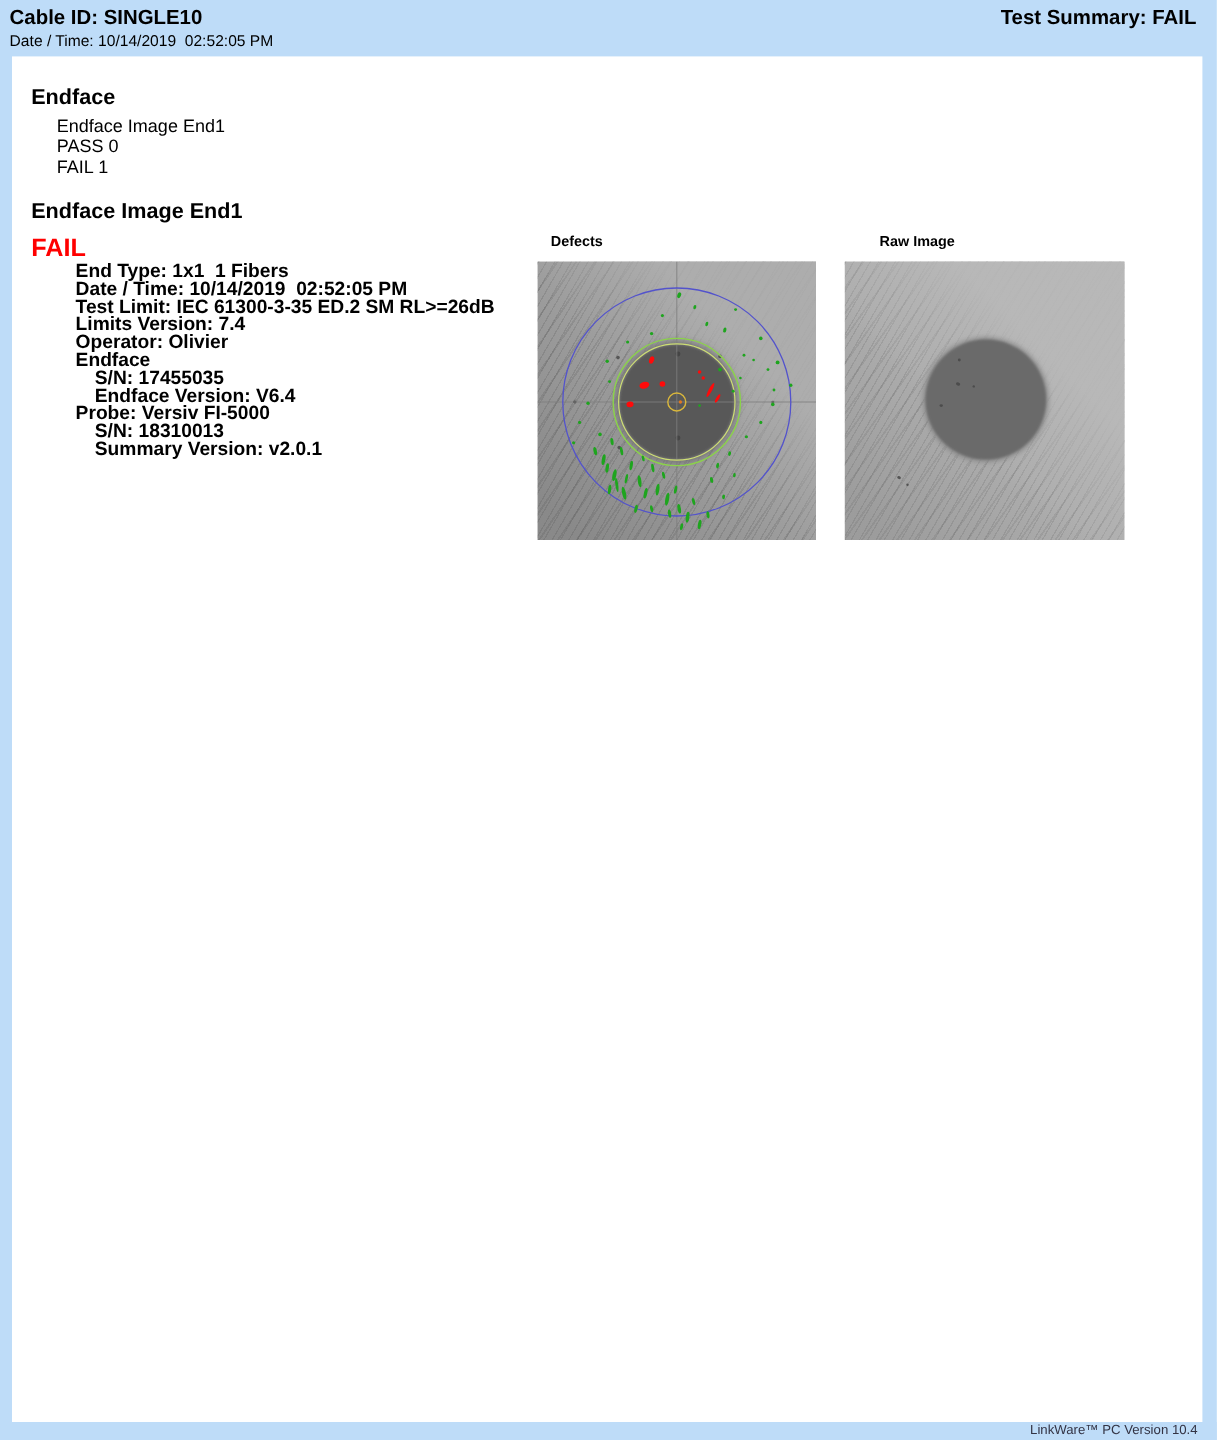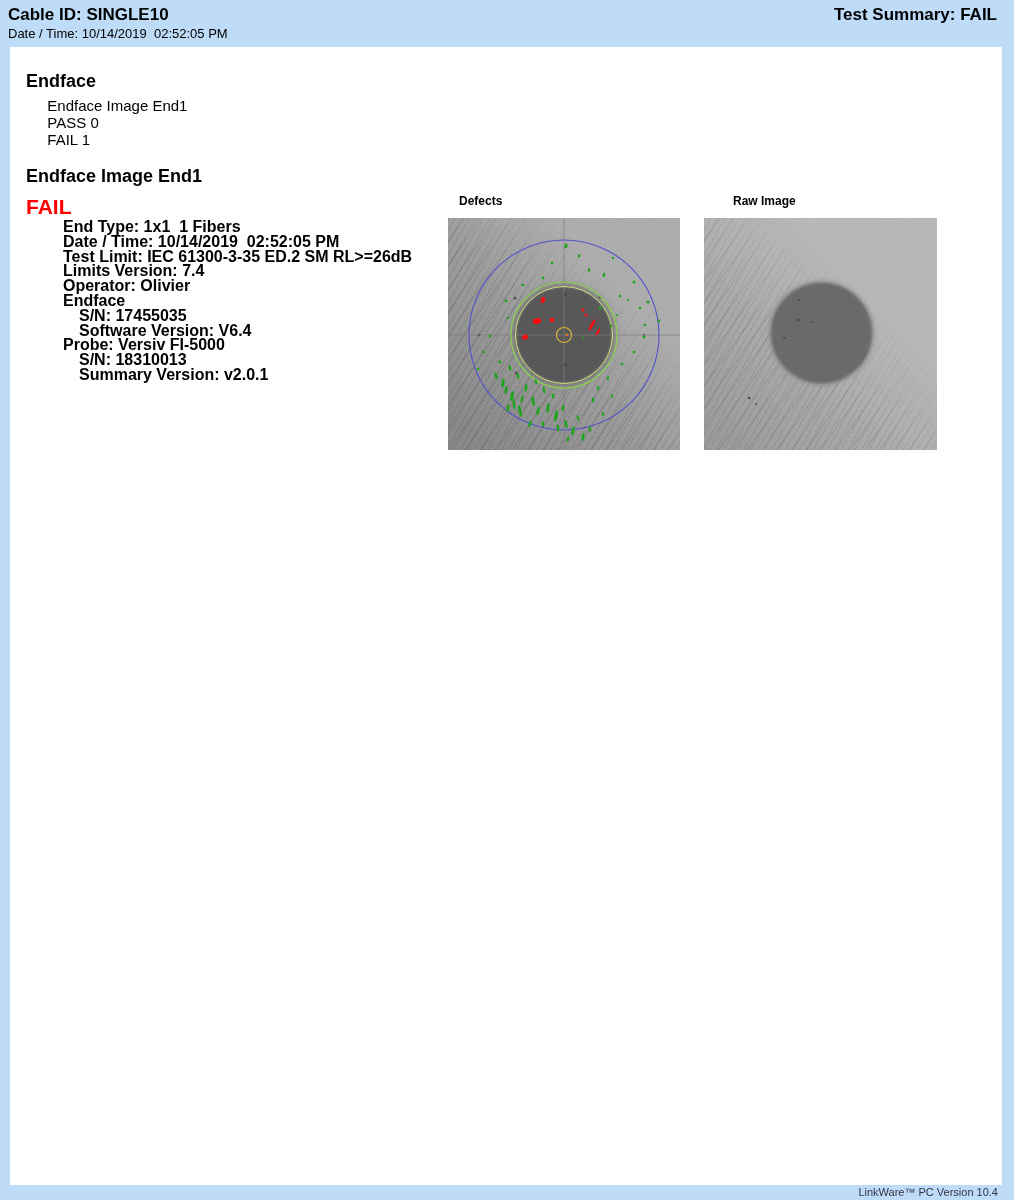--- a/index.html
+++ b/index.html
@@ -107,21 +107,21 @@
 <div class="section-title">Endface Image End1</div>
 <div class="fail-status">FAIL</div>
 <div class="detail-lines" id="detail-lines">
     <div class="detail-line">End Type: 1x1  1 Fibers</div>
     <div class="detail-line">Date / Time: 10/14/2019  02:52:05 PM</div>
     <div class="detail-line">Test Limit: IEC 61300-3-35 ED.2 SM RL&gt;=26dB</div>
     <div class="detail-line">Limits Version: 7.4</div>
     <div class="detail-line">Operator: Olivier</div>
     <div class="detail-line">Endface</div>
     <div class="detail-line indent">S/N: 17455035</div>
-    <div class="detail-line indent">Software Version: V6.4</div>
+    <div class="detail-line indent">Endface Version: V6.4</div>
     <div class="detail-line">Probe: Versiv FI-5000</div>
     <div class="detail-line indent">S/N: 18310013</div>
     <div class="detail-line indent">Summary Version: v2.0.1</div>
   </div>
 
 <div class="img-label" id="defects-label">Defects</div>
 <div class="photo" id="defects-photo">
   <svg viewBox="0 0 232 232">
     <defs>
       <filter id="blur3" x="-20%" y="-20%" width="140%" height="140%">

